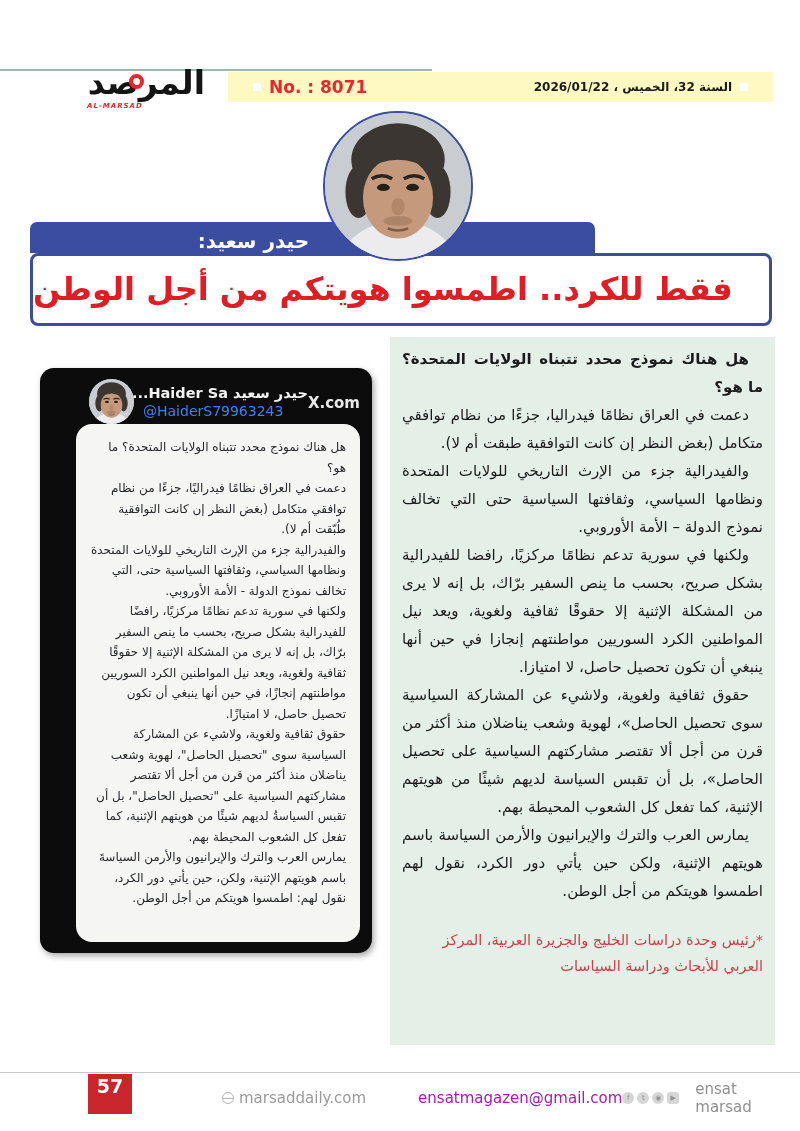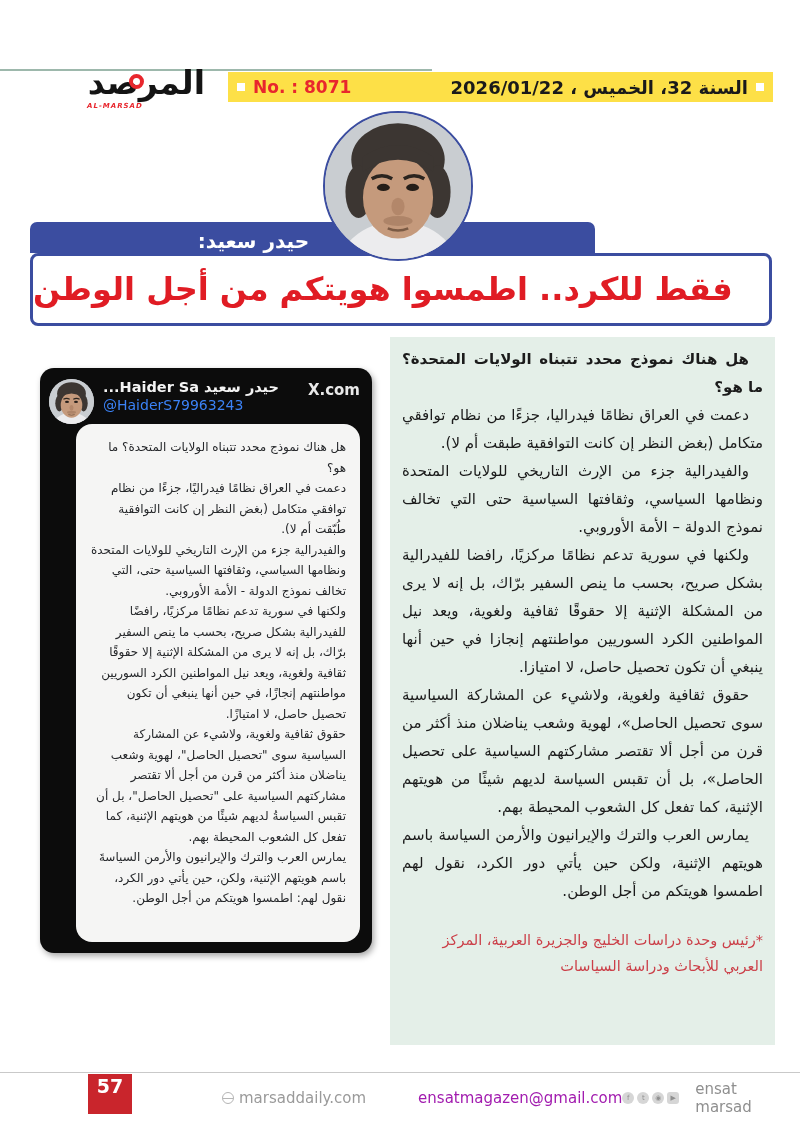--- a/index.html
+++ b/index.html
@@ -7,45 +7,45 @@
   body { font-family:"DejaVu Sans", sans-serif; }
   .page { position:relative; width:800px; height:1131px; background:#ffffff; overflow:hidden; }
 
   
   .top-rule { position:absolute; left:0; top:69px; width:432px; height:2px; background:#9db8ac; }
   .logo { position:absolute; left:85px; top:66px; width:120px; height:48px; }
   .logo-ar { position:absolute; right:0; top:0; font-size:33px; font-weight:bold; color:#141414; line-height:1; letter-spacing:-1px; }
   .logo-ring { position:absolute; left:44px; top:8px; width:15px; height:15px; border:4px solid #e8262d; border-radius:50%; }
   .logo-en { position:absolute; left:2px; top:36px; font-size:7px; font-weight:bold; color:#e8262d; letter-spacing:1px; font-style:italic; }
 
-  .header-bar { position:absolute; left:228px; top:72px; width:545px; height:30px; background:#fde047; display:flex; align-items:center; justify-content:space-between; padding:0 9px; }
+  .header-bar { position:absolute; left:228px; top:72px; width:545px; height:30px; background:#fef9c3; display:flex; align-items:center; justify-content:space-between; padding:0 25px; }
   .sq { display:inline-block; width:8px; height:8px; background:#ffffff; }
   .issue-group, .date-group { display:flex; align-items:center; gap:8px; }
   .issue-no { color:#e8262d; font-weight:bold; font-size:17px; direction:ltr; }
-  .date-text { color:#1a1a1a; font-weight:bold; font-size:18px; direction:rtl; }
+  .date-text { color:#1a1a1a; font-weight:bold; font-size:12px; direction:rtl; }
 
   
   .photo { position:absolute; left:323px; top:111px; width:150px; height:150px; border-radius:50%; border:2px solid #3b4da0; overflow:hidden; z-index:6; background:#c9cdd1; }
   .photo svg, .tweet-avatar svg { width:100%; height:100%; display:block; }
 
   
   .name-bar { position:absolute; left:30px; top:222px; width:565px; height:31px; background:#3b4da0; border-radius:7px 7px 0 0; display:flex; align-items:flex-end; justify-content:center; padding-right:118px; z-index:2; }
   .name-bar span { color:#ffffff; font-weight:bold; font-size:20px; direction:rtl; }
   .title-box { position:absolute; left:30px; top:253px; width:742px; height:73px; background:#ffffff; border:3px solid #3b4da0; border-radius:8px; display:flex; align-items:center; justify-content:flex-start; z-index:1; }
   .title-box h1 { color:#e01c24; font-size:32px; font-weight:bold; direction:rtl; text-align:center; line-height:1.1; }
 
   
   .article { position:absolute; left:390px; top:337px; width:385px; height:708px; background:#e4efe8; padding:8px 12px 0 12px; direction:rtl; overflow:hidden; }
   .article p { font-size:15px; line-height:28px; color:#1b1b1b; text-align:justify; text-indent:14px; }
   .article p.lead { font-weight:bold; }
   .article p.footnote { margin-top:22px; color:#cb3f48; font-size:14.5px; line-height:26px; text-indent:0; text-align:right; }
 
   
   .tweet-card { position:absolute; left:40px; top:368px; width:332px; height:585px; background:#0c0c0c; border-radius:14px; box-shadow:2px 3px 6px rgba(0,0,0,.35); }
-  .tweet-head { display:flex; align-items:flex-start; padding:11px 12px 0 9px; }
+  .tweet-head { display:flex; align-items:center; padding:11px 12px 0 9px;margin-left:40px; }
   .tweet-avatar { width:45px; height:45px; border-radius:50%; overflow:hidden; flex:0 0 auto; background:#c9cdd1; }
   .tweet-id { margin-left:9px; min-width:0; }
   .tweet-name { color:#f3f3f3; font-weight:bold; font-size:14.5px; direction:rtl; text-align:left; white-space:nowrap; }
   .tweet-handle { color:#3b82f6; font-size:14px; direction:ltr; text-align:left; margin-top:2px; }
   .tweet-site { margin-left:auto; color:#e9e9e9; font-size:15px; font-weight:bold; padding-top:2px; }
   .tweet-bubble { position:absolute; left:36px; right:12px; top:56px; height:518px; background:#f5f5f4; border-radius:16px; padding:13px 14px; direction:rtl; overflow:hidden; }
   .tweet-bubble p { font-size:12px; line-height:20.5px; color:#26282b; text-align:right; }
 
   
   .footer-line { position:absolute; left:0; top:1072px; width:800px; height:1px; background:#c9c9c9; }

